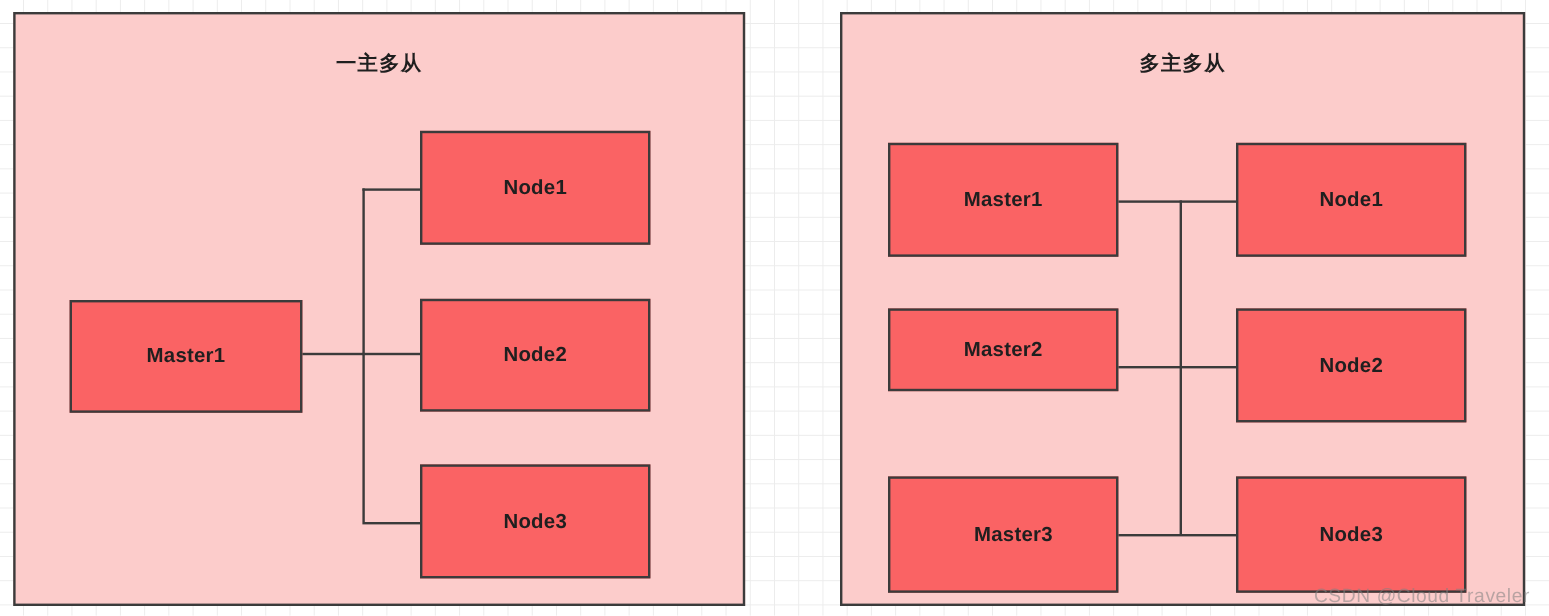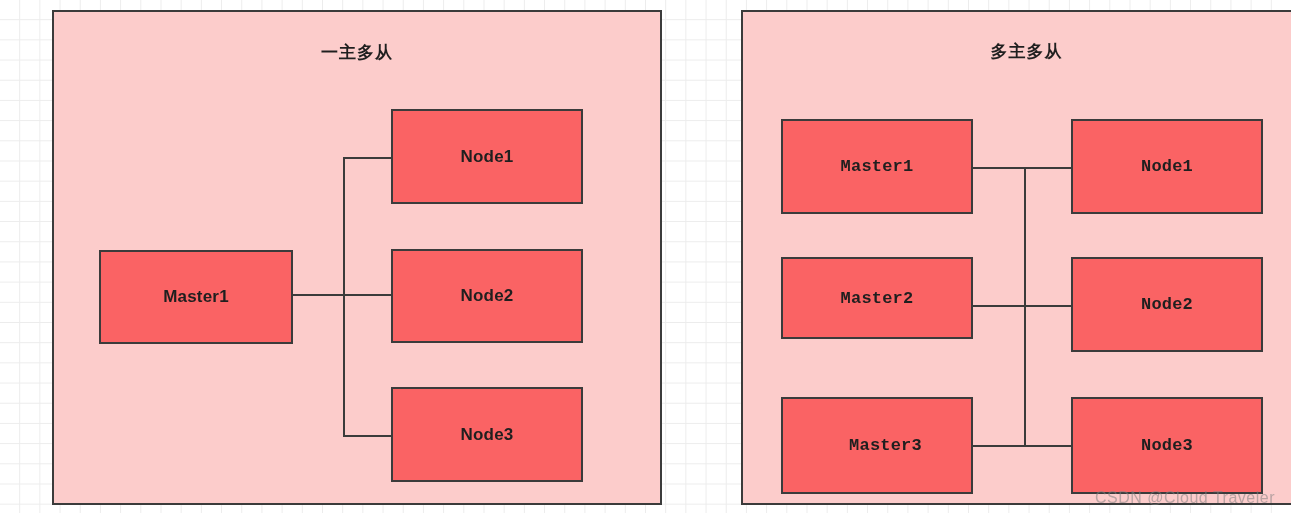--- a/index.html
+++ b/index.html
@@ -26,24 +26,23 @@
     background-size: 20.2px 20.2px;
     background-position: -1px -1px;
   }
 
   
   .panel {
     position: absolute;
     background-color: #fccccb;
     border: 2px solid #3b3b3b;
     box-sizing: border-box;
-    margin-left: 41px;
   }
   #panel-left  { left: 11px;  top: 10px; width: 610px; height: 495px; }
-  #panel-right { left: 700px; top: 10px; width: 571px; height: 495px; font-family: Liberation Mono, monospace; }
+  #panel-right { left: 700px; top: 10px; width: 571px; height: 495px; }
 
   .panel-title {
     position: absolute;
     top: 30px;
     left: 0;
     width: 100%;
     text-align: center;
     font-size: 17px;
     font-weight: bold;
     color: #1f1f1f;
@@ -117,21 +116,21 @@
 
     <div class="conn-h" style="left:289px; top:423px; width:48px;"></div>
   </div>
 
   <div class="panel" id="panel-right">
 
     <div class="panel-title">多主多从</div>
 
     <div class="node-box" style="left:38px; top:107px; width:192px; height:95px;">Master1</div>
 
-    <div class="node-box" style="left:38px; top:245px; width:192px; height:82px;">Master2</div>
+    <div class="node-box" style="left:38px; top:245px; width:192px; height:69px;">Master2</div>
 
     <div class="node-box" style="left:38px; top:385px; width:192px; height:97px;padding-left:17px;">Master3</div>
 
     <div class="node-box" style="left:328px; top:107px; width:192px; height:95px;">Node1</div>
 
     <div class="node-box" style="left:328px; top:245px; width:192px; height:95px;">Node2</div>
 
     <div class="node-box" style="left:328px; top:385px; width:192px; height:97px;">Node3</div>
 
     <div class="conn-h" style="left:230px; top:155px; width:98px;"></div>

